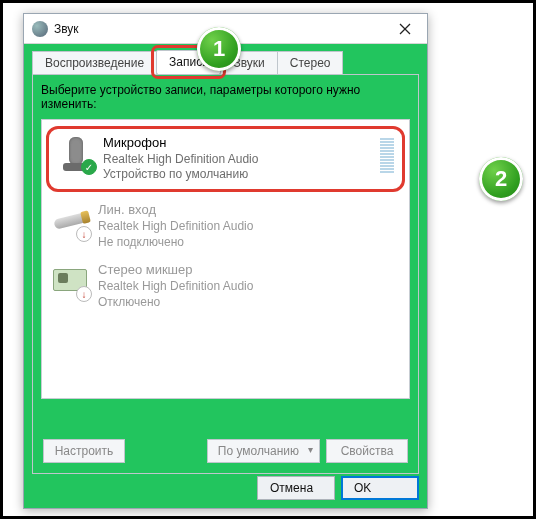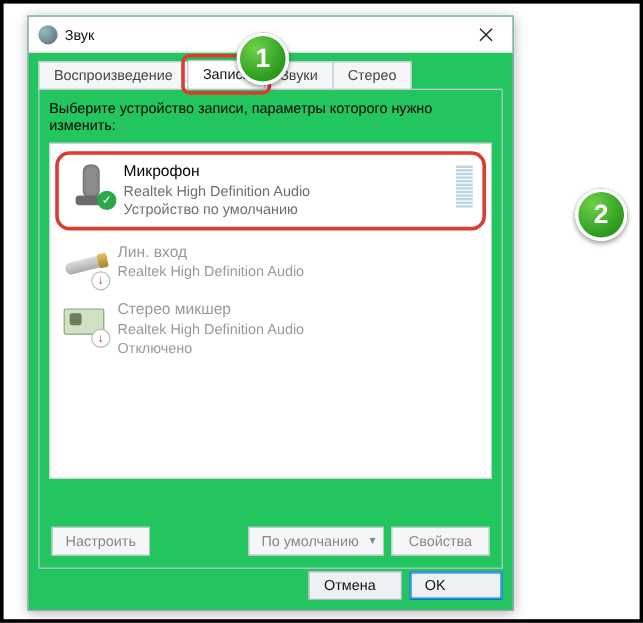--- a/index.html
+++ b/index.html
@@ -266,20 +266,21 @@
       </div>
 
       <div class="device">
         <div class="icon">
           <div class="ico-linein"></div>
           <div class="overlay down">↓</div>
         </div>
         <div class="dev-text">
           <div class="dev-name dis">Лин. вход</div>
           <div class="dev-sub dis">Realtek High Definition Audio</div>
+          <div class="dev-status dis">Не подключено</div>
         </div>
       </div>
 
       <div class="device">
         <div class="icon">
           <div class="ico-mixer"></div>
           <div class="overlay down">↓</div>
         </div>
         <div class="dev-text">
           <div class="dev-name dis">Стерео микшер</div>

